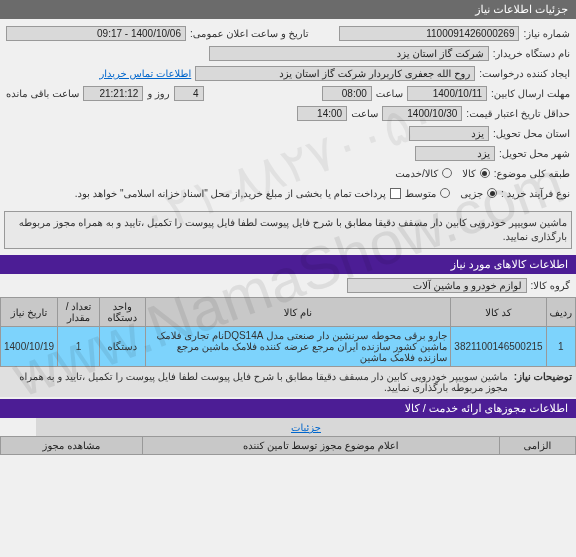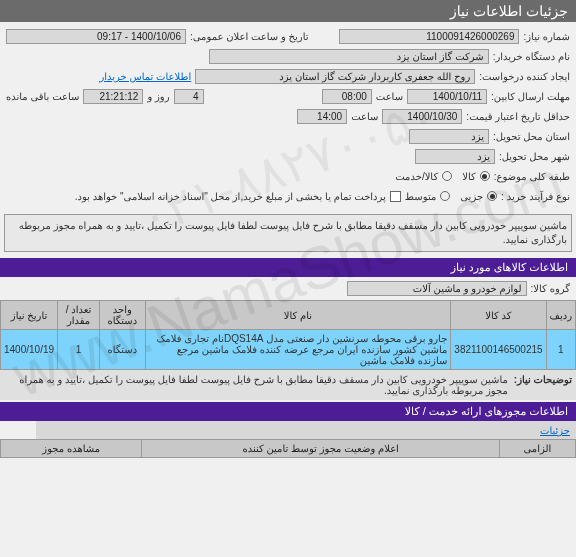--- a/index.html
+++ b/index.html
@@ -30,21 +30,21 @@
   font-size: 50px;
   color: rgba(0,0,0,0.06);
   pointer-events: none;
   z-index: 1000;
   white-space: nowrap;
 }
 .header-bar {
   background: #6b6b6b;
   color: #fff;
   padding: 3px 8px;
-  font-size: 14px;
+  font-size: 11px;
 }
 .form-section {
   padding: 4px;
 }
 .form-row {
   display: flex;
   align-items: center;
   padding: 1px 2px;
   gap: 4px;
   min-height: 20px;
@@ -288,25 +288,25 @@
 
 <div class="notes-row">
   <span class="notes-label">توضیحات نیاز:</span>
   <span>ماشین سوییپر خودرویی کابین دار مسقف دقیقا مطابق با شرح فایل پیوست لطفا فایل پیوست را تکمیل ،تایید و به همراه مجوز مربوطه بارگذاری نمایید.</span>
 </div>
 
 <div class="section-title">
   <span>اطلاعات مجوزهای ارائه خدمت / کالا</span>
 </div>
 
-<div style="text-align:right; padding:3px 6px; background:#d8d8d8;margin-left:36px;">
+<div style="text-align:center; padding:3px 6px; background:#d8d8d8;margin-left:36px;">
   <span class="link-text">جزئیات</span>
 </div>
 
 <table>
   <thead>
     <tr>
       <th>الزامی</th>
-      <th>اعلام وضعیت مجوز توسط تامین کننده</th>
+      <th>اعلام موضوع مجوز توسط تامین کننده</th>
       <th>مشاهده مجوز</th>
     </tr>
   </thead>
 </table>
 
 </body></html>

